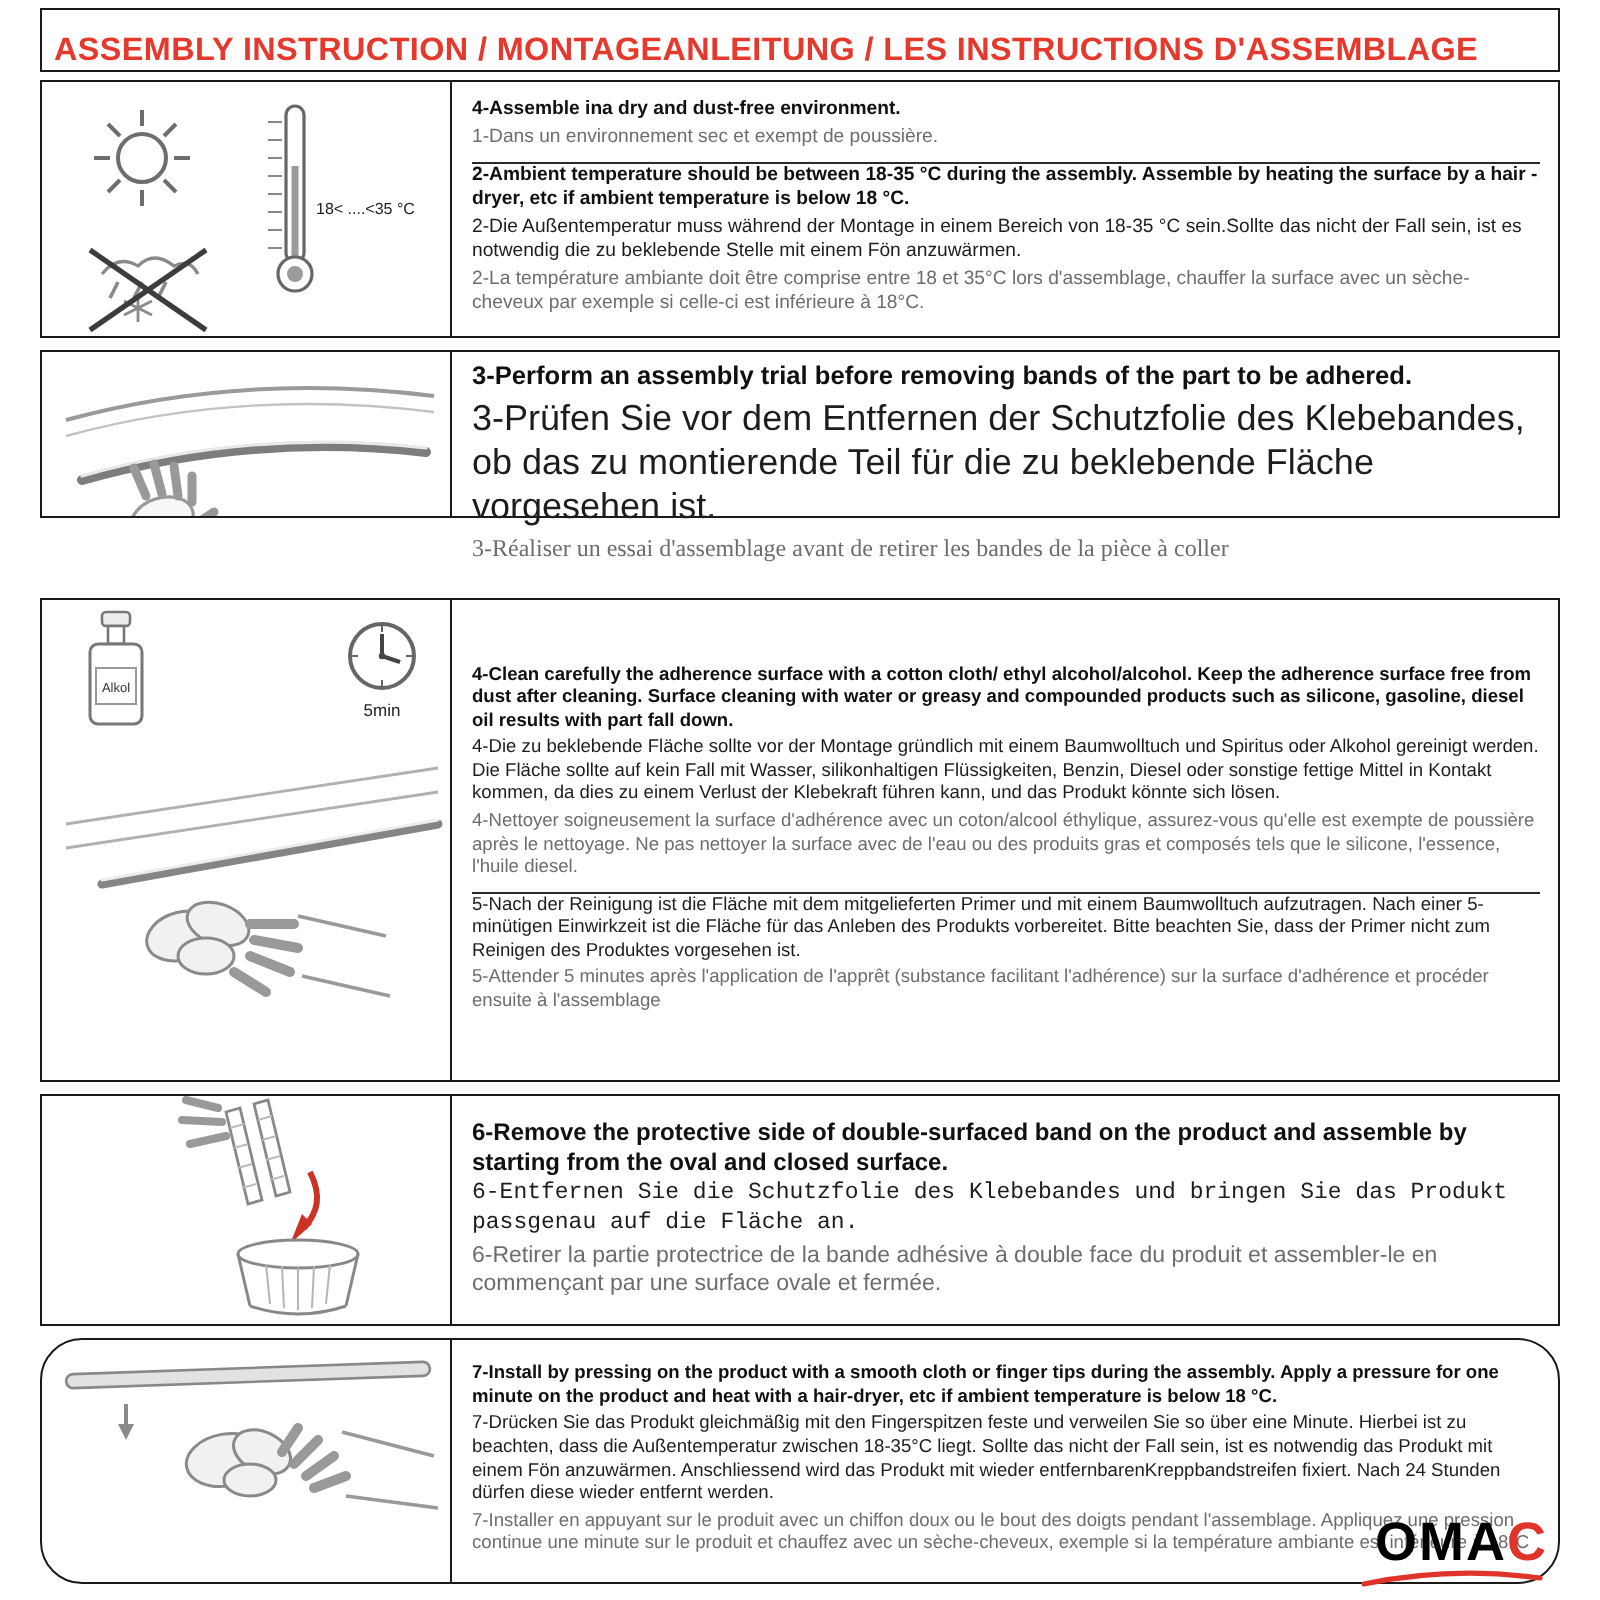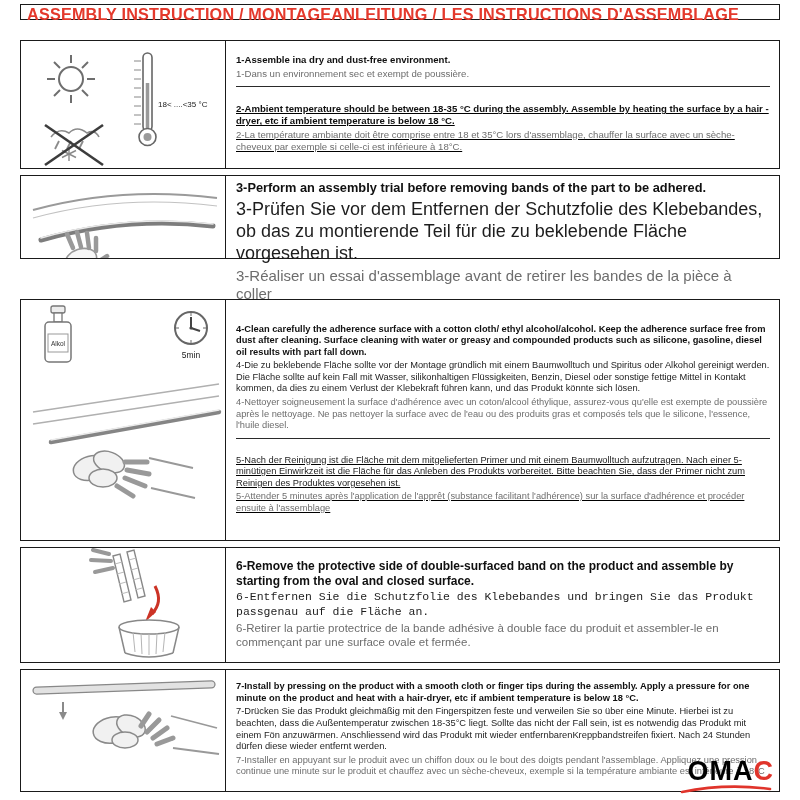--- a/index.html
+++ b/index.html
@@ -1,37 +1,37 @@
 <!DOCTYPE html>
 <html><head>
 <meta charset="utf-8">
 <style>
   html,body{margin:0;padding:0;background:#ffffff;}
   .page{position:relative;width:800px;height:800px;background:#ffffff;
         font-family:"Liberation Sans", sans-serif;overflow:hidden;}
   .box{position:absolute;left:20px;width:760px;border:1.6px solid #1a1a1a;
        background:#fff;box-sizing:border-box;}
-  .title-box{top:4px;height:16px;display:flex;align-items:flex-start;padding-left:6px;}
+  .title-box{top:4px;height:32px;display:flex;align-items:flex-end;padding-left:6px;}
   .page-title{color:#e4392c;font-weight:bold;font-size:16.2px;letter-spacing:.2px;white-space:nowrap;}
   .cell-left{position:absolute;left:0;top:0;bottom:0;width:205px;
              border-right:1.6px solid #1a1a1a;box-sizing:border-box;overflow:hidden;}
   .cell-right{position:absolute;left:206px;right:0;top:0;bottom:0;box-sizing:border-box;
               display:flex;flex-direction:column;justify-content:center;padding:4px 9px;}
   .block p{margin:0 0 2px 0;line-height:1.24;}
-  .block + .block{border-top:1.1px solid #2a2a2a;margin-top:4px;padding-top:16px;text-decoration:underline;}
+  .block + .block{border-top:1.1px solid #2a2a2a;margin-top:4px;padding-top:0;}
   p.en{font-weight:bold;color:#101010;}
   p.de{color:#1d1d1d;}
   p.fr{color:#6d6d6d;}
   .s1{top:40px;height:129px;}   .s1 p{font-size:9.6px;}
   .s2{top:175px;height:84px;}  .s2 .cell-right{justify-content:space-evenly;}
-  .s2 p.en{font-size:12.8px;} .s2 p.de{font-size:18px;} .s2 p.fr{font-size:15px;}
+  .s2 p.en{font-size:12.8px;} .s2 p.de{font-size:18px;} .s2 p.fr{font-size:12px;font-family:Liberation Serif, serif;}
   .s3{top:299px;height:242px;}  .s3 p{font-size:9.3px;}
   .s4{top:547px;height:116px;padding-left:40px;}  .s4 .cell-right{justify-content:space-evenly;}
   .s4 p.en{font-size:12px;} .s4 p.de{font-size:11.5px;font-family:Liberation Mono, monospace;} .s4 p.fr{font-size:11.5px;}
-  .s5{top:669px;height:123px;}  .s5 p{font-size:9.3px;}
+  .s5{top:669px;height:123px;border-radius:21px;}  .s5 p{font-size:9.3px;}
   svg{display:block;}
   .logo{position:absolute;right:26px;top:758px;width:96px;text-align:right;z-index:5;background:transparent;}
   .logo-text{font-weight:bold;font-size:27px;letter-spacing:1px;line-height:1;}
   .logo-main{color:#000000;} .logo-accent{color:#e0342b;}
 </style>
 </head>
 <body>
 
 <div class="page">
 
@@ -84,25 +84,26 @@
           </g>
           <g stroke="#3c3c3c" stroke-width="2.6">
             <line x1="24" y1="84" x2="82" y2="124"></line>
               <line x1="82" y1="84" x2="24" y2="124"></line>
           </g>
         </g>
       </svg>
     </div>
     <div class="cell-right">
       <div class="block">
-        <p class="en">1-Assemble ina dry and dust-free environment.</p>
+        <p class="en">4-Assemble ina dry and dust-free environment.</p>
         <p class="fr">1-Dans un environnement sec et exempt de poussière.</p>
       </div>
       <div class="block">
         <p class="en">2-Ambient temperature should be between 18-35 °C  during the assembly. Assemble by heating the surface by a hair -dryer, etc if ambient temperature is below 18 °C.</p>
+        <p class="de">2-Die Außentemperatur muss während der Montage in einem Bereich von 18-35 °C  sein.Sollte das nicht der Fall sein, ist es notwendig die zu beklebende Stelle mit einem Fön anzuwärmen.</p>
         <p class="fr">2-La température ambiante doit être comprise entre 18 et 35°C lors d'assemblage, chauffer la surface avec un sèche-cheveux par exemple si celle-ci est inférieure à 18°C.</p>
       </div>
     </div>
   </div>
 
   <div class="box s2">
     <div class="cell-left">
       <svg width="205" height="115" viewBox="0 0 205 115">
         <g fill="none">
           <path d="M12,34 Q100,10 196,22" stroke="#9a9a9a" stroke-width="2"></path>

